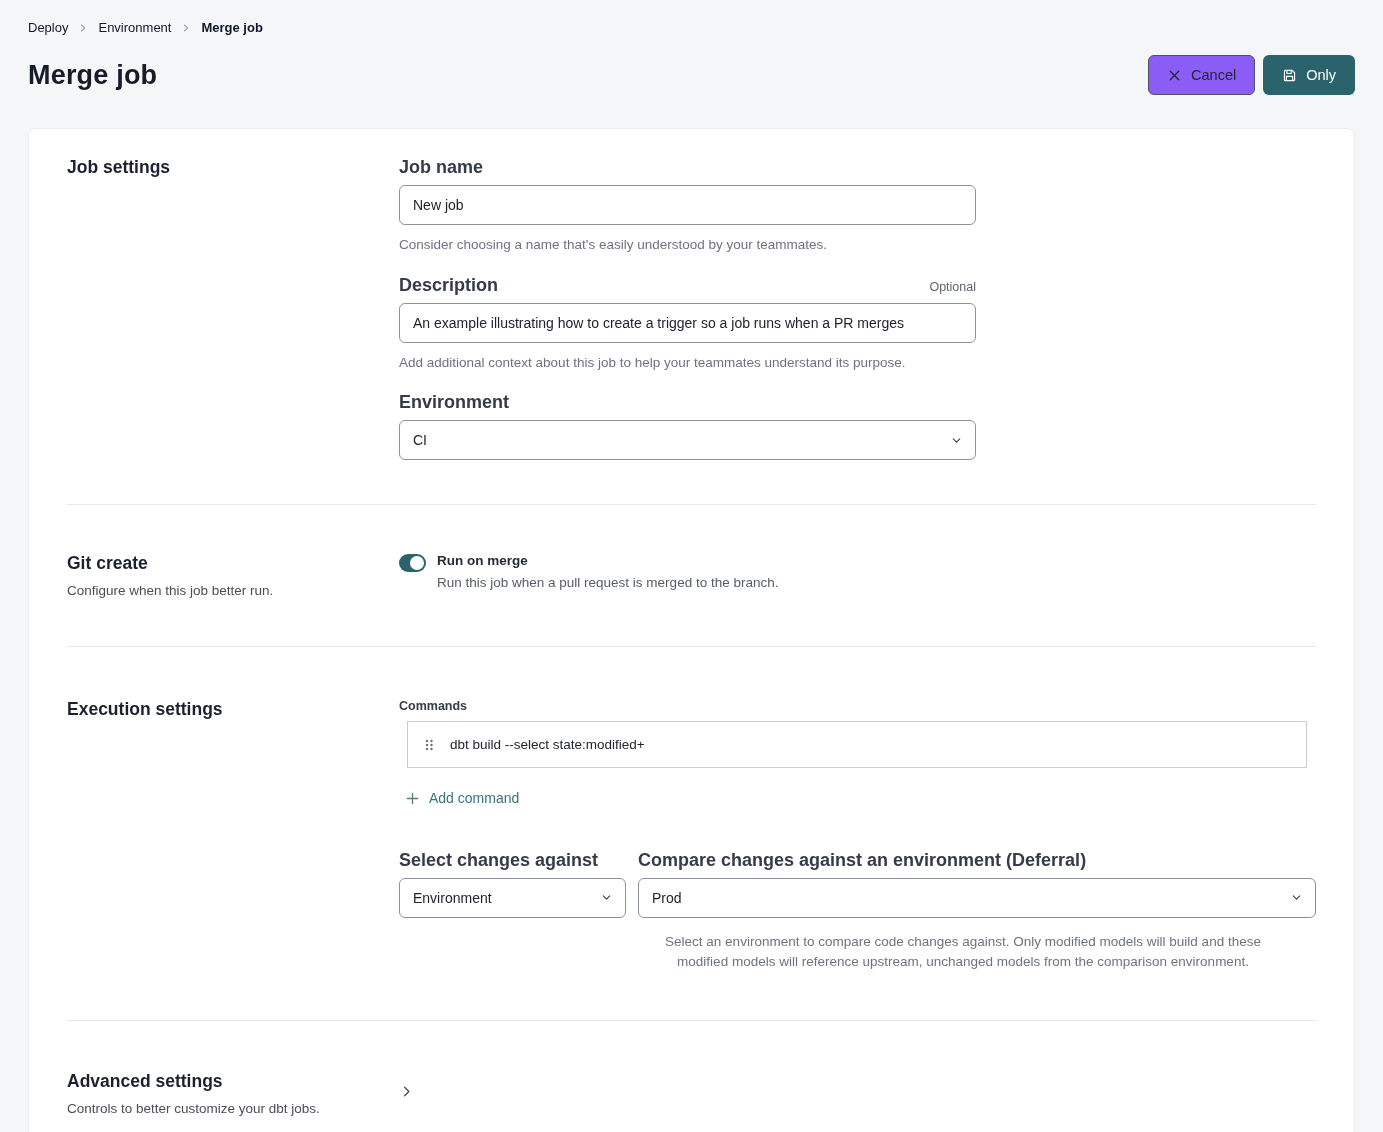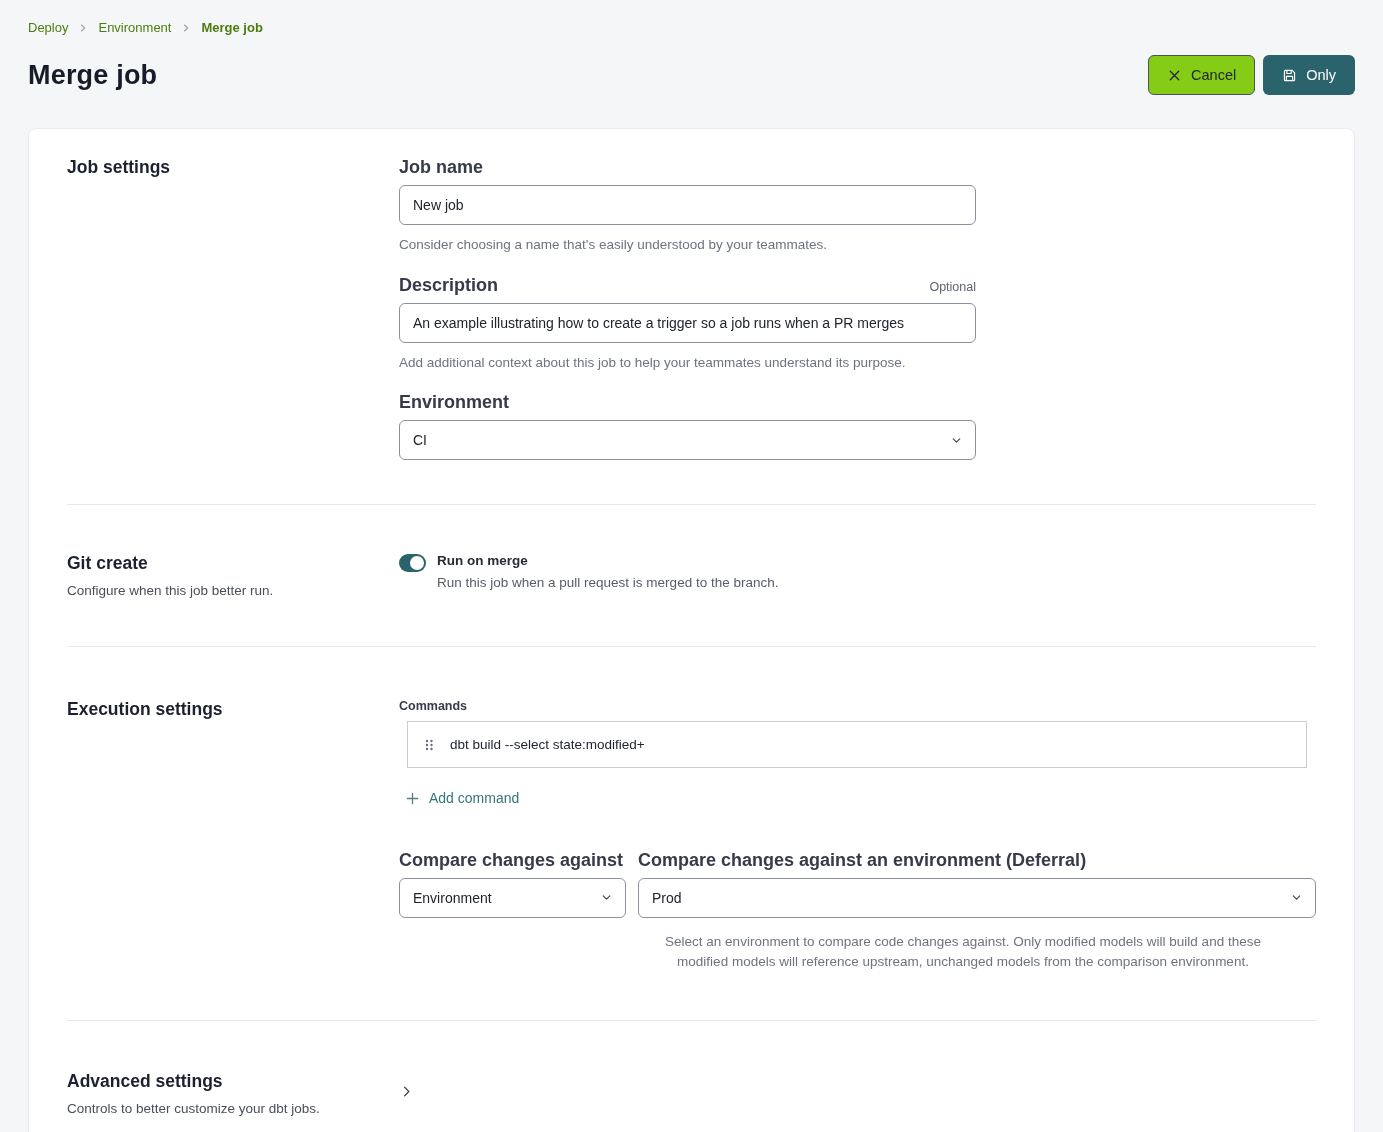--- a/index.html
+++ b/index.html
@@ -5,35 +5,35 @@
   * { box-sizing: border-box; margin: 0; padding: 0; }
   html, body { width: 1383px; }
   body {
     background: #f5f6f8;
     font-family: "Liberation Sans", sans-serif;
     color: #22262f;
   }
   .page { padding: 20px 28px 24px; }
 
   
-  .breadcrumb { display: flex; align-items: center; gap: 9px; font-size: 13px; color: #4d7c0f; }
+  .breadcrumb { display: flex; align-items: center; gap: 9px; font-size: 13px; color: #0f172a; }
   .crumb { cursor: default; }
   .crumb.current { font-weight: 700; }
   .crumb-sep { display: flex; color: #9aa0ab; }
 
   
   .header-row { display: flex; align-items: center; justify-content: space-between; margin-top: 20px; }
   .page-title { font-size: 27px; font-weight: 700; color: #171c29; letter-spacing: .2px; }
   .actions { display: flex; gap: 8px; }
   .btn {
     display: inline-flex; align-items: center; gap: 9px;
     height: 40px; padding: 0 18px; border-radius: 6px;
     font-size: 14.5px; font-family: inherit; cursor: pointer;
   }
-  .btn-secondary { background: #84cc16; border: 1px solid #4b515d; color: #22262f; }
+  .btn-secondary { background: #8b5cf6; border: 1px solid #4b515d; color: #22262f; }
   .btn-primary { border: 1px solid transparent; color: #ffffff; }
   .btn .ic { display: flex; }
 
   
   .card {
     margin-top: 33px; background: #ffffff; border-radius: 8px;
     border: 1px solid #ececf0; box-shadow: 0 1px 2px rgba(20,24,40,.04);
   }
   .divider { border-top: 1px solid #e7e8eb; margin: 0 38px; }
 
@@ -233,21 +233,21 @@
             <svg width="15" height="15" viewBox="0 0 16 16">
                 <path d="M8 2.5v11M2.5 8h11" fill="none" stroke="currentColor" stroke-width="1.4" stroke-linecap="round"></path>
               </svg>
           </span>
           <span>Add command</span>
         </button>
 
         <div class="compare-row">
           <div class="compare-col-a">
             <div class="label-row">
-              <span class="field-label">Compare changes against</span>
+              <span class="field-label">Select changes against</span>
             </div>
             <div class="select">
               <span>Environment</span>
               <span class="chev">
                 <svg width="13" height="13" viewBox="0 0 16 16">
                     <path d="M4 6l4 4 4-4" fill="none" stroke="currentColor" stroke-width="1.4" stroke-linecap="round" stroke-linejoin="round"></path>
                   </svg>
               </span>
             </div>
           </div>

